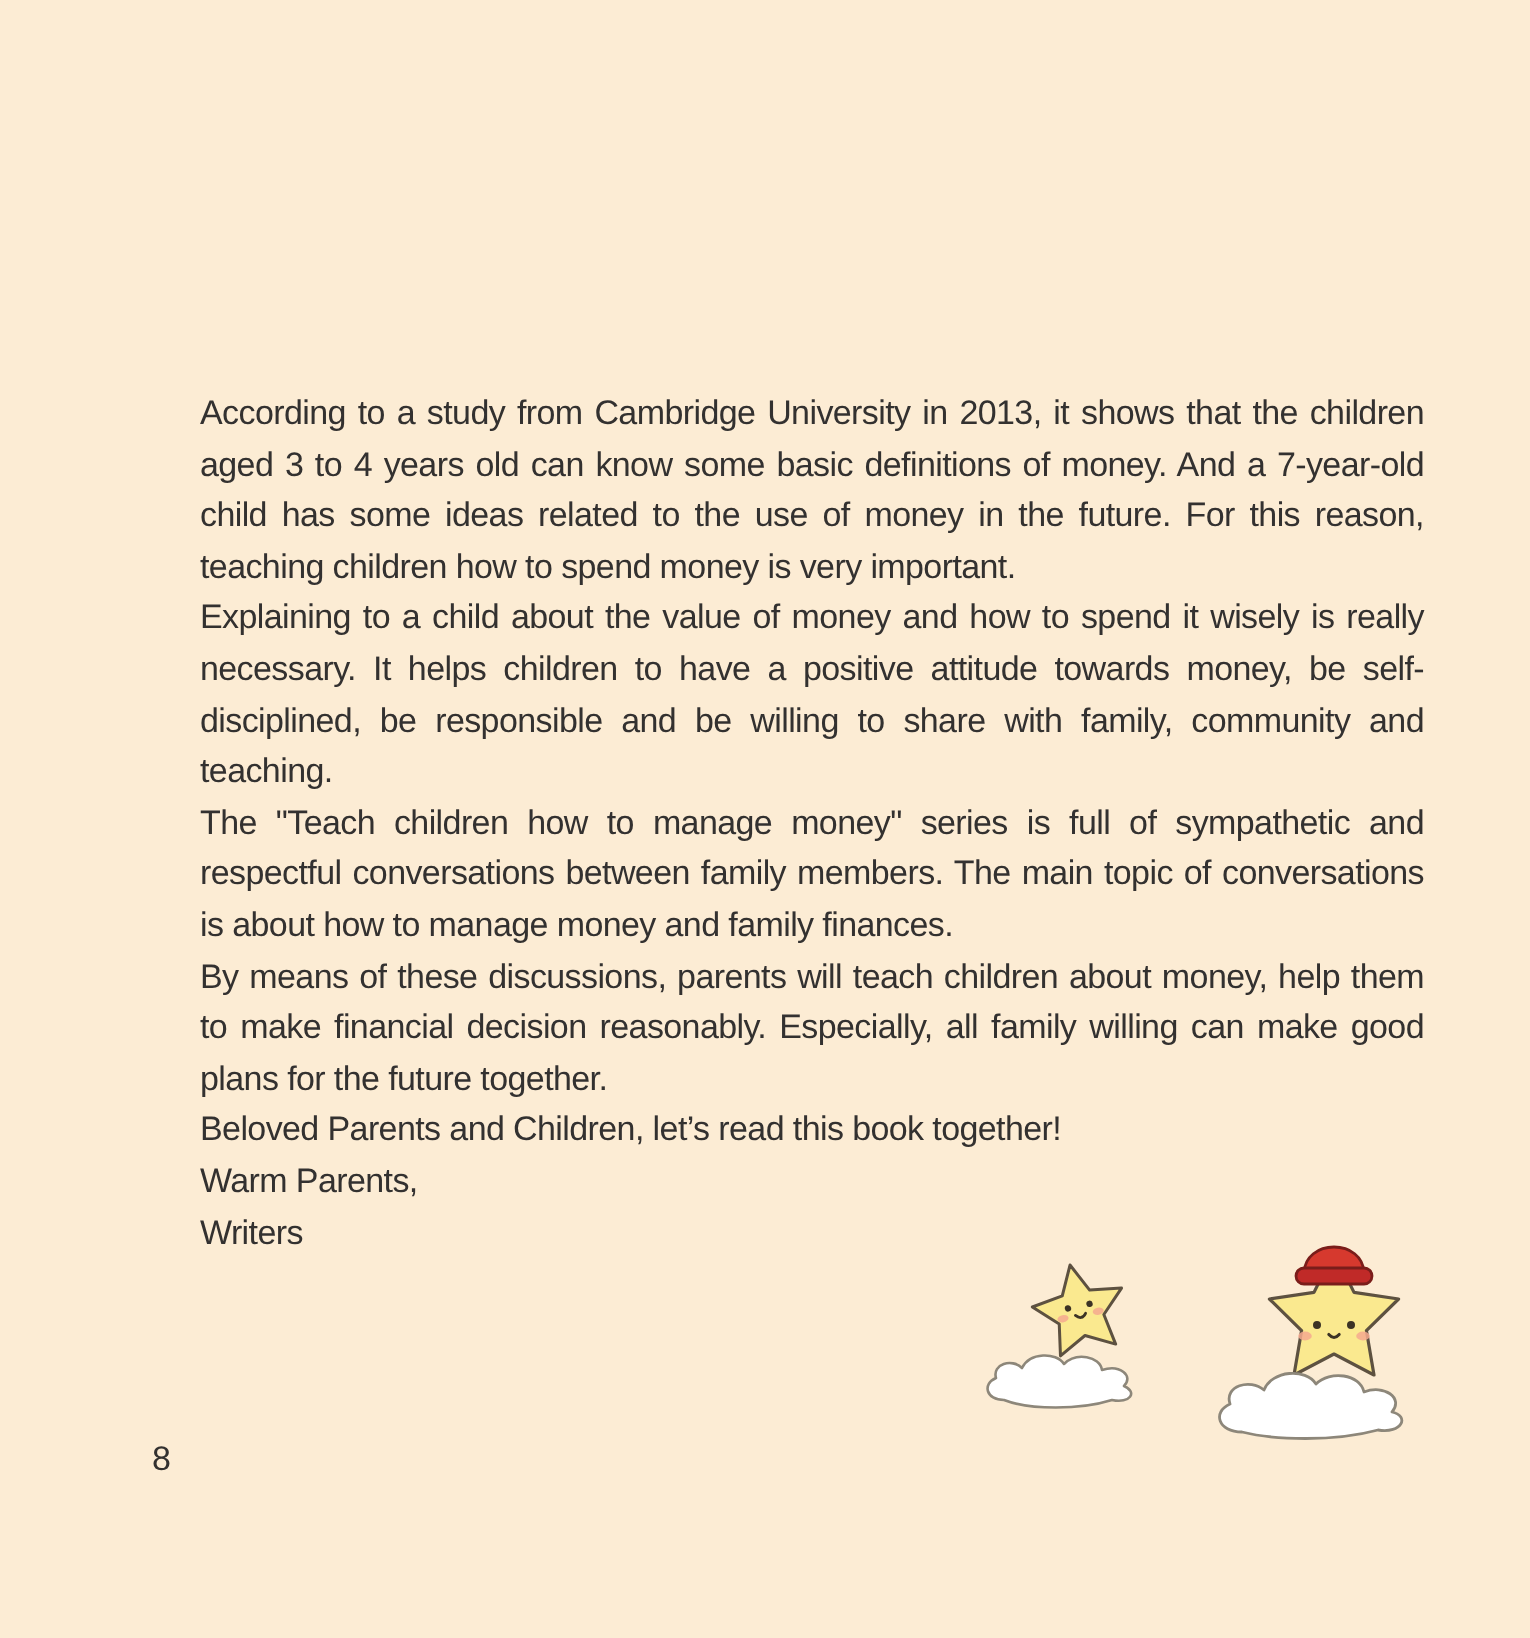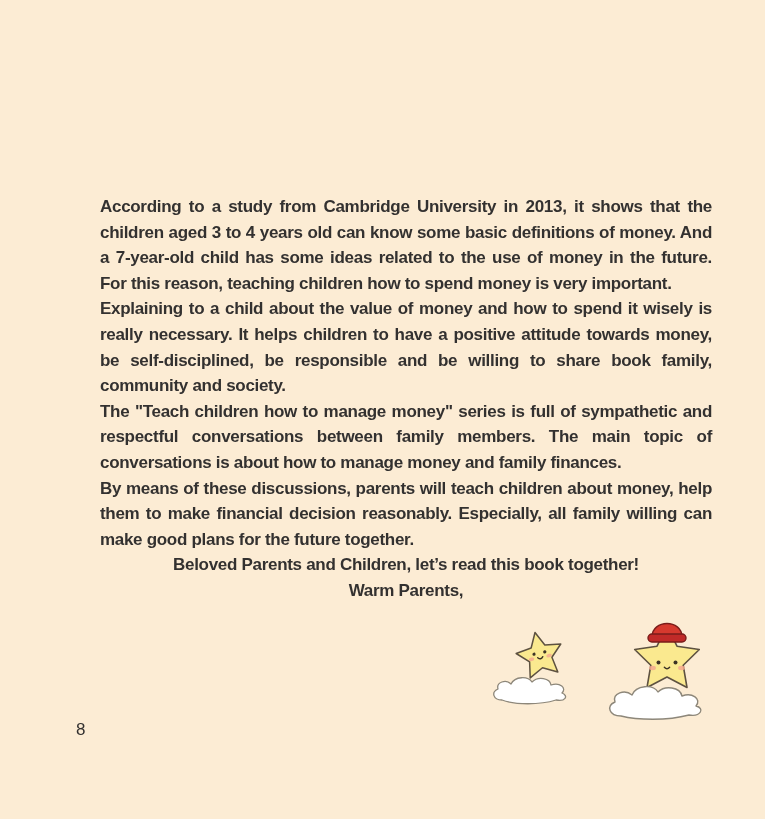--- a/index.html
+++ b/index.html
@@ -25,25 +25,24 @@
     width: 612px;
     color: #333130;
     font-size: 17px;
     line-height: 25.6px;
     letter-spacing: -0.3px;
   }
 
   .text-block p {
     text-align: justify;
     text-justify: inter-word;
-    font-weight: bold;
   }
 
   .text-block p.line {
-    text-align: center;
+    text-align: left;
   }
 
   .page-number {
     position: absolute;
     left: 76px;
     top: 720px;
     font-size: 17px;
     color: #333130;
   }
 
@@ -61,25 +60,26 @@
   .small-star-group { left: 486px; top: 628px; }
   .large-star-group { left: 598px; top: 608px; }
 </style>
 </head>
 <body>
 
 <div class="page">
 
   <div class="text-block">
     <p>According to a study from Cambridge University in 2013, it shows that the children aged 3 to 4 years old can know some basic definitions of money. And a 7-year-old child has some ideas related to the use of money in the future. For this reason, teaching children how to spend money is very important.</p>
-    <p>Explaining to a child about the value of money and how to spend it wisely is really necessary. It helps children to have a positive attitude towards money, be self-disciplined, be responsible and be willing to share book family, community and society.</p>
+    <p>Explaining to a child about the value of money and how to spend it wisely is really necessary. It helps children to have a positive attitude towards money, be self-disciplined, be responsible and be willing to share with family, community and teaching.</p>
     <p>The "Teach children how to manage money" series is full of sympathetic and respectful conversations between family members. The main topic of conversations is about how to manage money and family finances.</p>
     <p>By means of these discussions, parents will teach children about money, help them to make financial decision reasonably. Especially, all family willing can make good plans for the future together.</p>
     <p class="line">Beloved Parents and Children, let’s read this book together!</p>
     <p class="line">Warm Parents,</p>
+    <p class="line">Writers</p>
   </div>
 
   <div class="page-number">8</div>
 
   <div class="illustration">
 
     <svg class="small-star-group" width="105" height="80" viewBox="0 0 105 80">
       <g transform="translate(54,28) rotate(-12)">
         <path d="M0,-24 L7,-9.7 L22.8,-7.4 L11.4,3.7 L14.1,19.4 L0,12 L-14.1,19.4 L-11.4,3.7 L-22.8,-7.4 L-7,-9.7 Z" fill="#fae98f" stroke="#5d5140" stroke-width="1.5" stroke-linejoin="round"></path>
         <ellipse cx="-9" cy="1.5" rx="2.8" ry="1.8" fill="#f4a98f" opacity="0.85"></ellipse>

